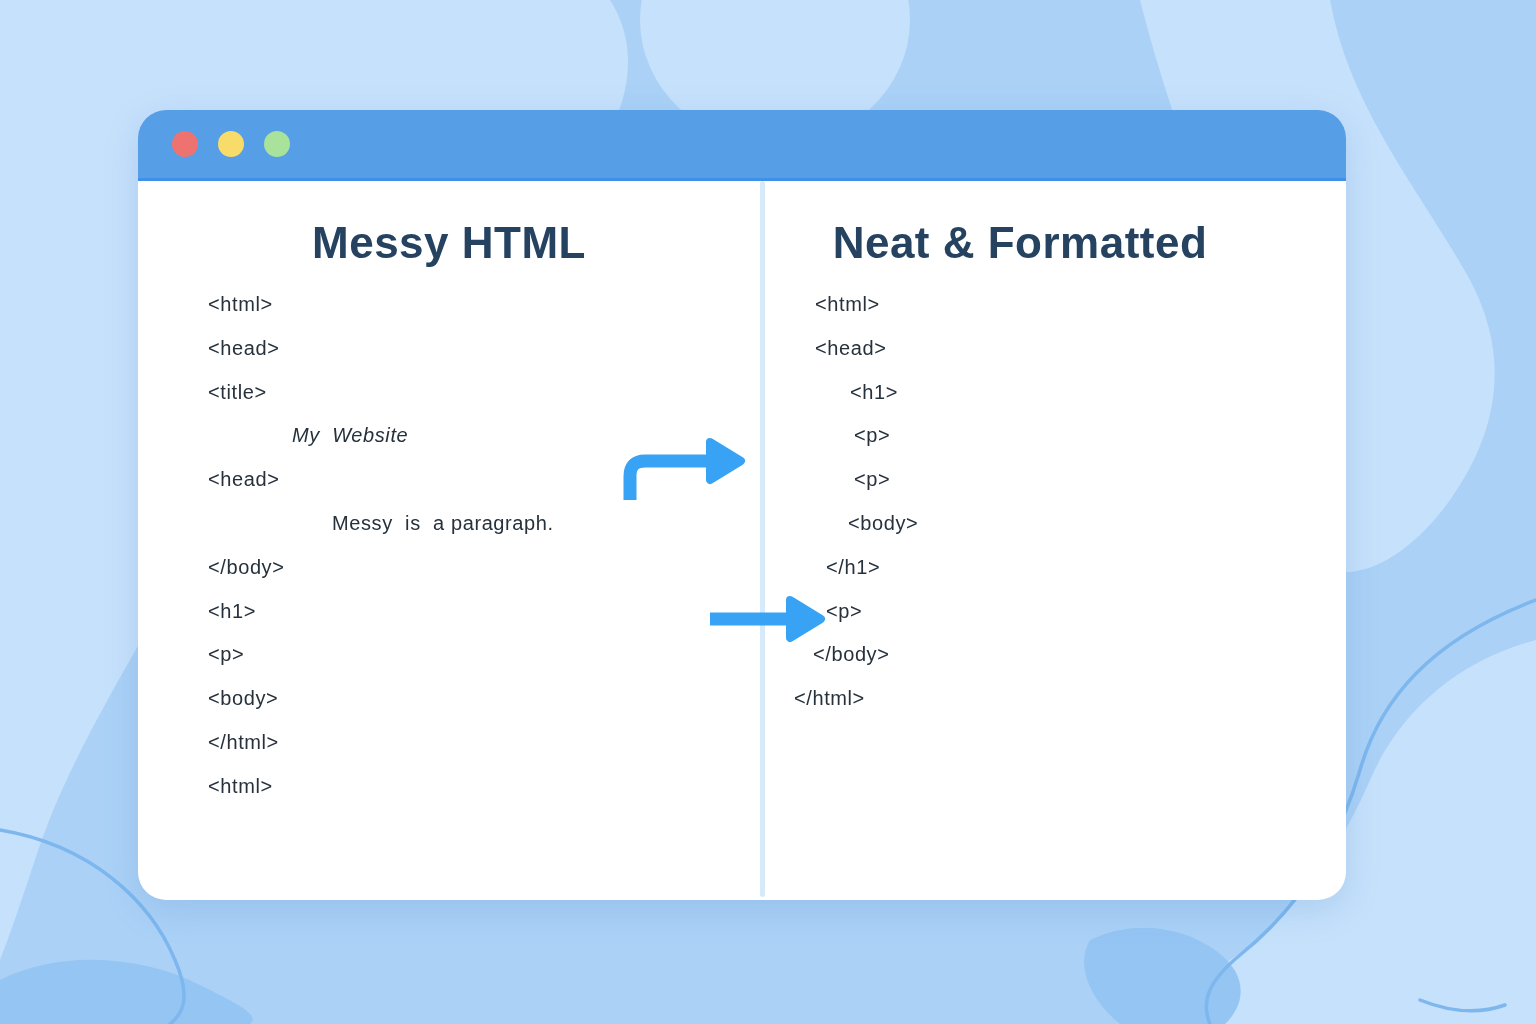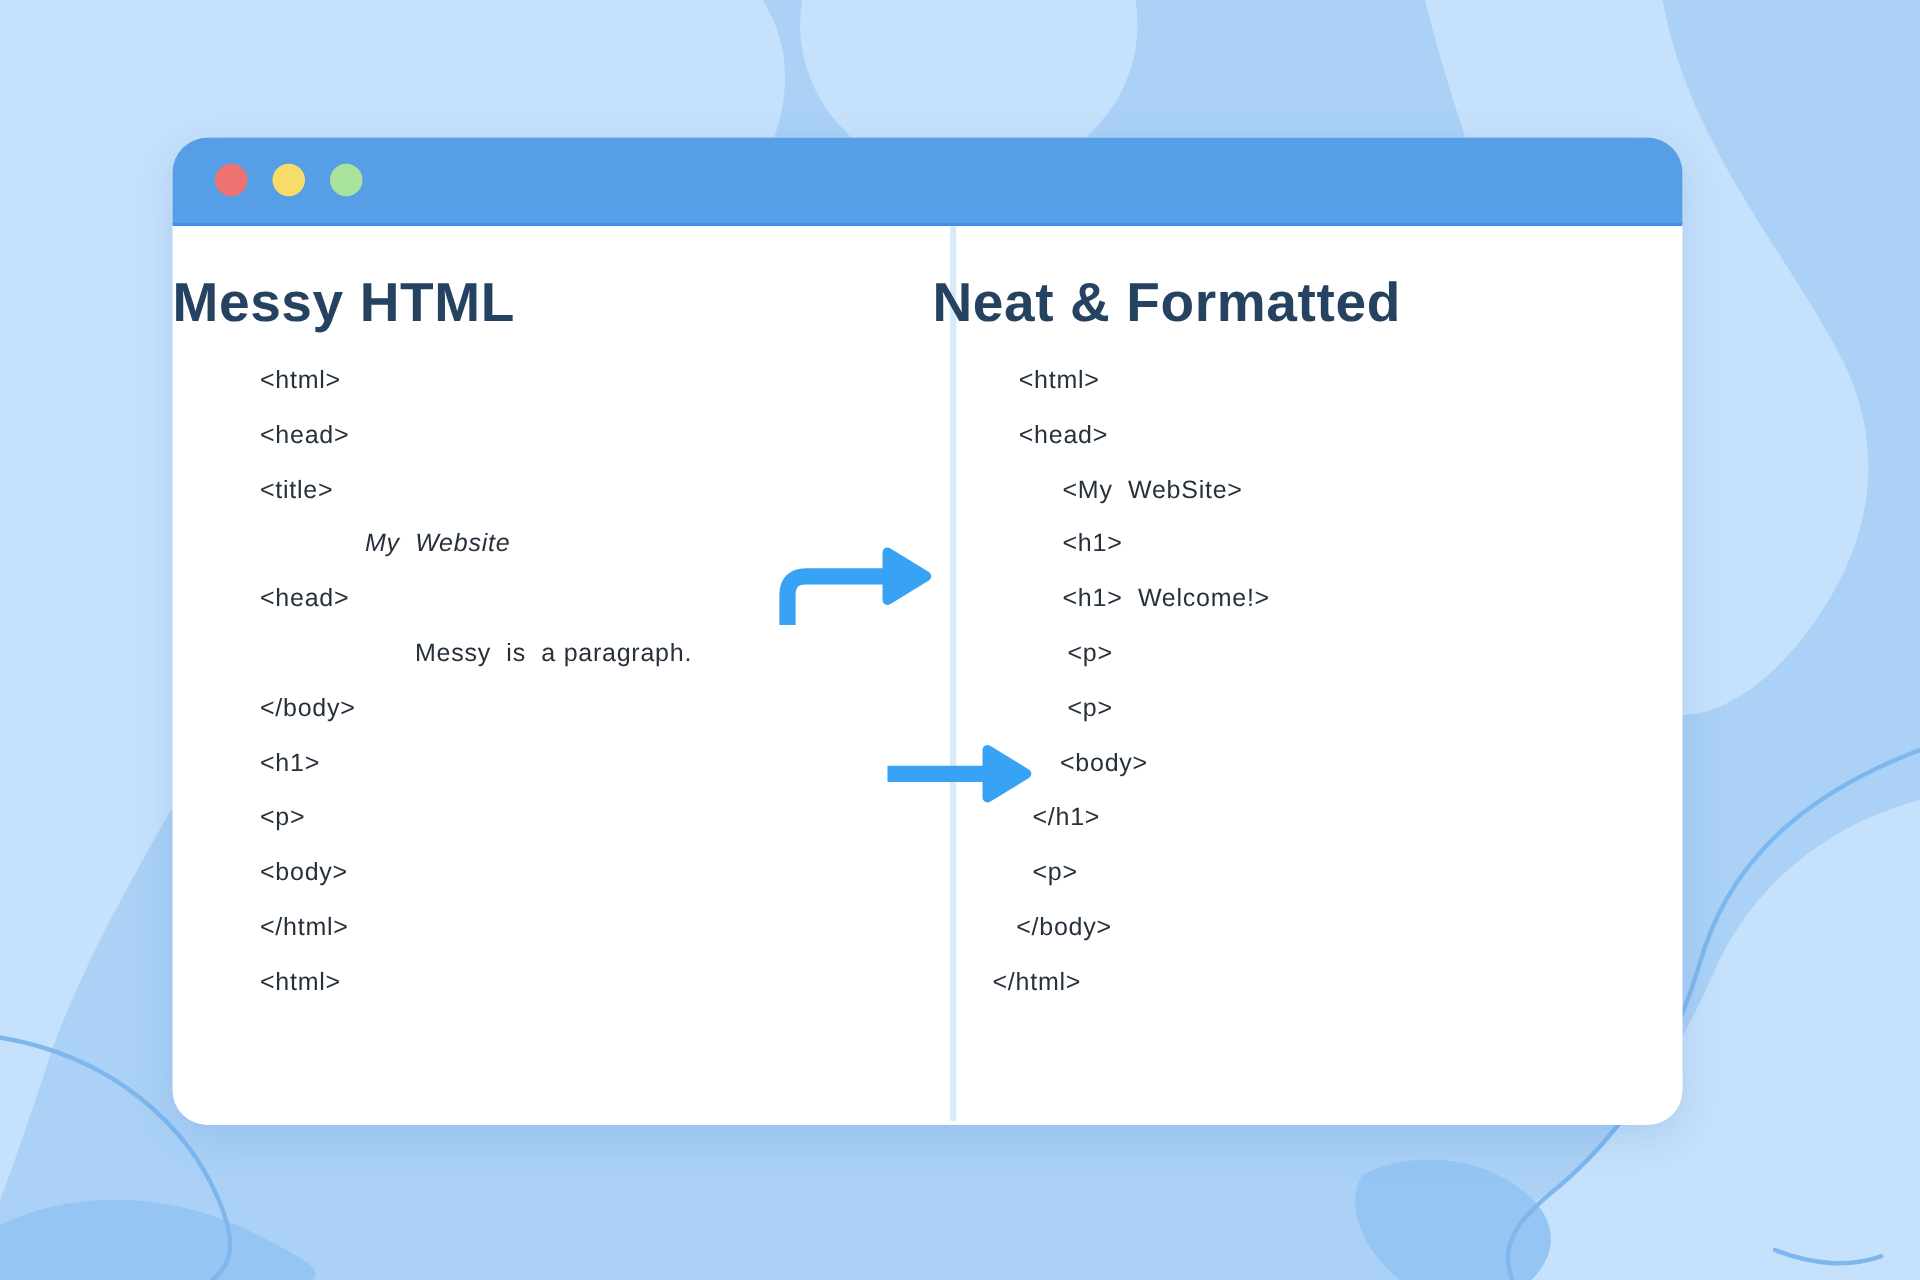--- a/index.html
+++ b/index.html
@@ -34,21 +34,21 @@
   .content{position:relative;height:716px;}
   .divider{
     position:absolute;left:622px;top:0;bottom:0;width:5px;
     background:var(--divider);border-radius:3px;
   }
   .col{position:absolute;top:0;bottom:0;padding-top:37px;}
   .col.left{left:0;width:622px;padding-left:70px;}
   .col.right{left:608px;width:576px;padding-left:46px;}
   .panel-title{
     font-size:44px;font-weight:700;color:var(--heading);
-    letter-spacing:0.5px;line-height:50px;text-align:left;
+    letter-spacing:0.5px;line-height:50px;text-align:center;
   }
   .col.left .panel-title{margin-left:-70px;}
   .col.right .panel-title{margin-left:-46px;margin-right:28px;}
   .code-block{margin-top:15px;}
   .code-line{
     font-size:20px;line-height:43.8px;color:var(--code);
     letter-spacing:0.6px;white-space:pre;
   }
   .arrow-svg{position:absolute;z-index:2;}
   .arrow-shaft{stroke:var(--arrow);stroke-width:13;fill:none;}
@@ -99,23 +99,21 @@
             <div class="code-line" style="margin-left: 0px;">&lt;/html&gt;</div>
             <div class="code-line" style="margin-left: 0px;">&lt;html&gt;</div>
           </div>
       </div>
 
       <div class="col right">
         <div class="panel-title">Neat &amp; Formatted</div>
         <div class="code-block">
             <div class="code-line" style="margin-left: 23px;">&lt;html&gt;</div>
             <div class="code-line" style="margin-left: 23px;">&lt;head&gt;</div>
-            <div class="code-line" style="margin-left: 58px;">&lt;My  WebSite&gt;</div>
             <div class="code-line" style="margin-left: 58px;">&lt;h1&gt;</div>
-            <div class="code-line" style="margin-left: 58px;">&lt;h1&gt;  Welcome!&gt;</div>
             <div class="code-line" style="margin-left: 62px;">&lt;p&gt;</div>
             <div class="code-line" style="margin-left: 62px;">&lt;p&gt;</div>
             <div class="code-line" style="margin-left: 56px;">&lt;body&gt;</div>
             <div class="code-line" style="margin-left: 34px;">&lt;/h1&gt;</div>
             <div class="code-line" style="margin-left: 34px;">&lt;p&gt;</div>
             <div class="code-line" style="margin-left: 21px;">&lt;/body&gt;</div>
             <div class="code-line" style="margin-left: 2px;">&lt;/html&gt;</div>
           </div>
       </div>
     </div>

